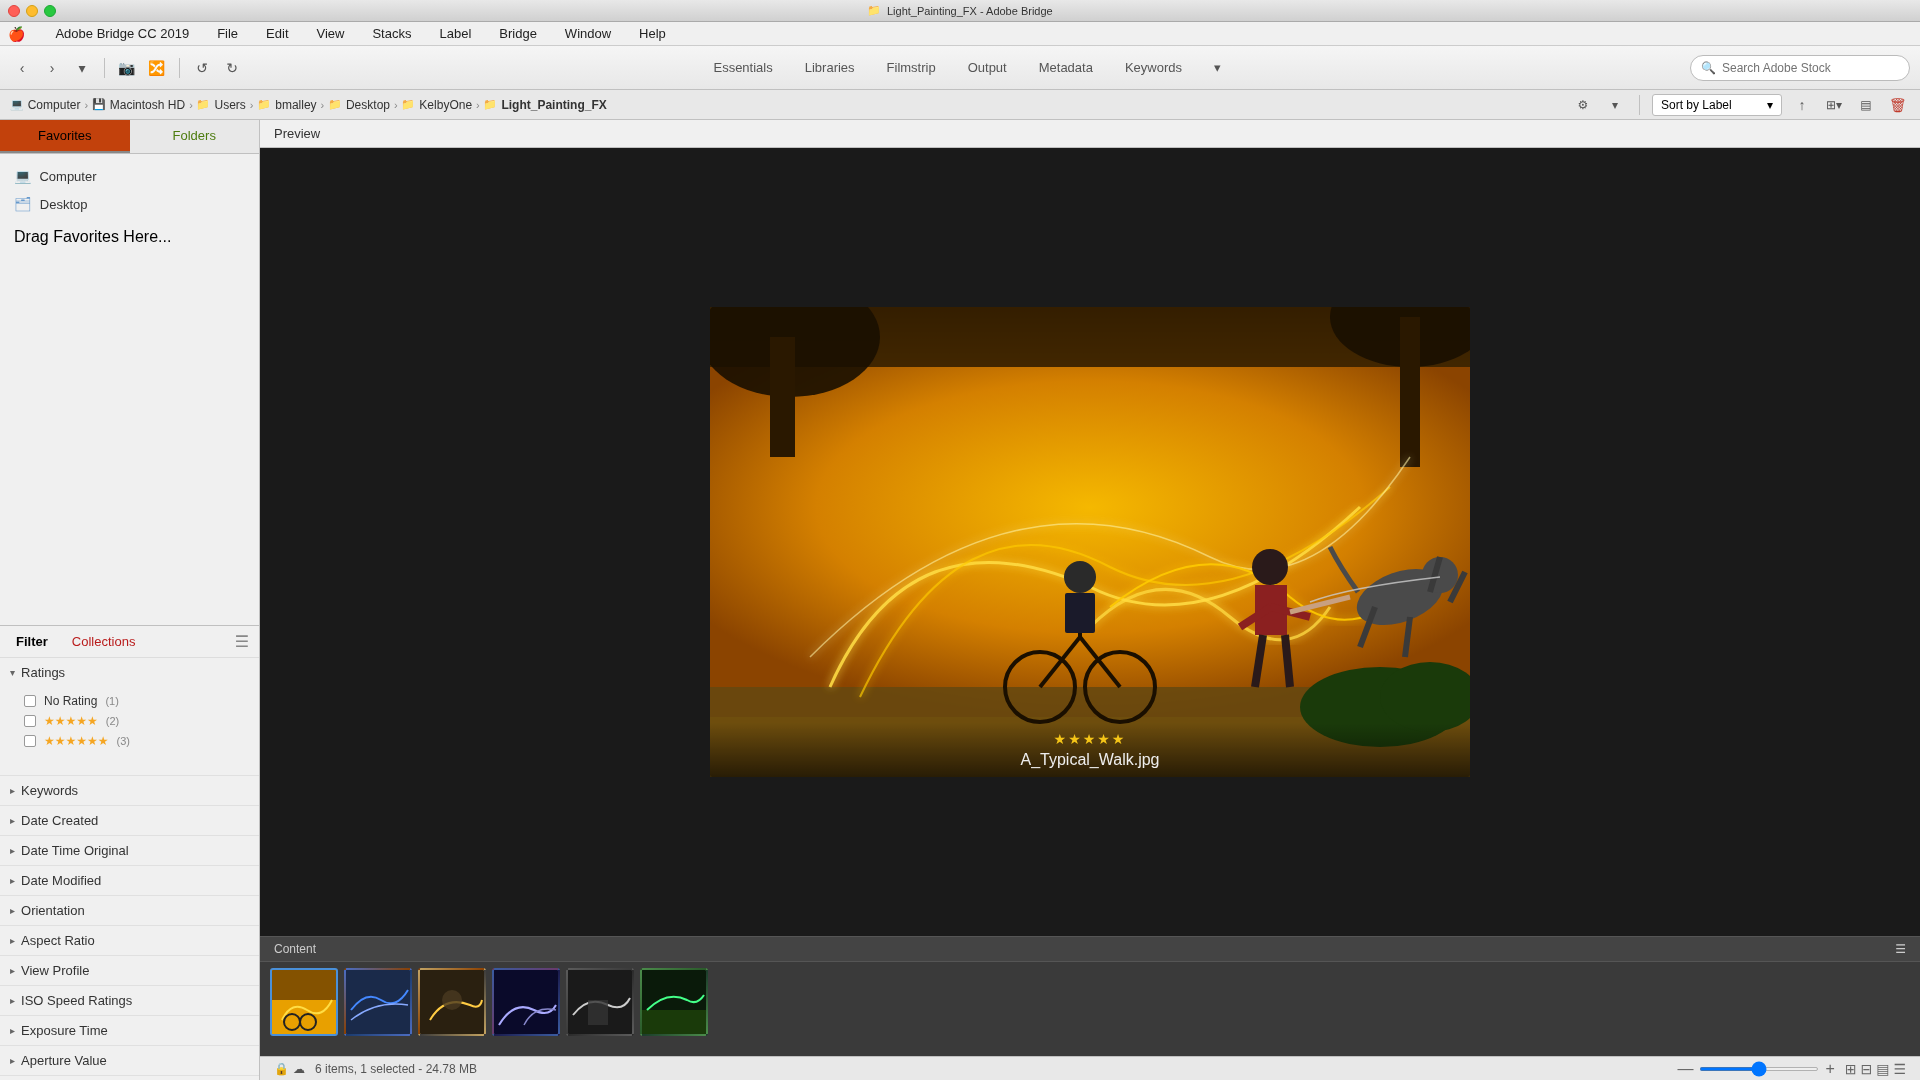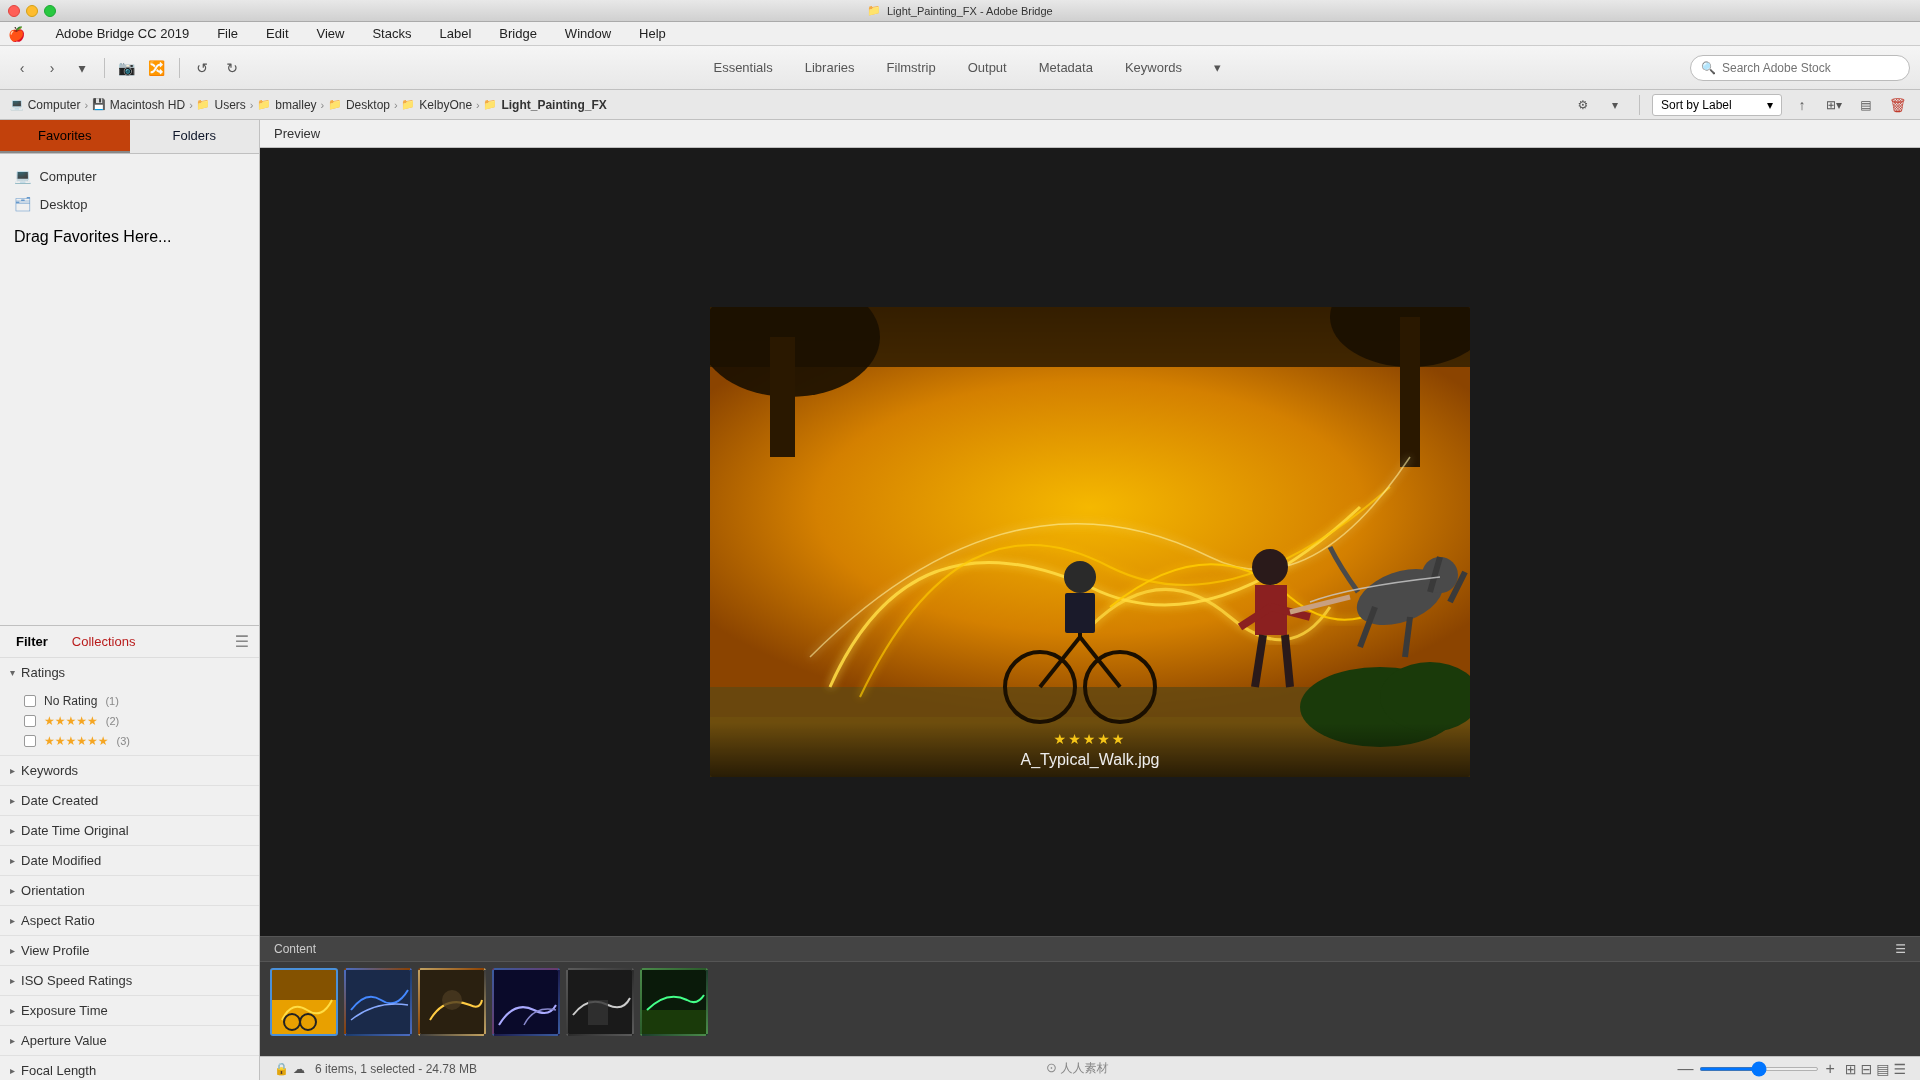--- a/index.html
+++ b/index.html
@@ -100,21 +100,21 @@
       display: flex;
       border-bottom: 1px solid #c0c0c0;
       background: #e8e8e8;
     }
     .sidebar-tab {
       flex: 1; text-align: center;
       padding: 8px 0;
       font-size: 13px;
       cursor: pointer;
       border-bottom: 2px solid transparent;
-      color: #0f172a;
+      color: #4d7c0f;
     }
     .sidebar-tab.active { color: #000; border-bottom-color: #888; background: #c2410c; }
 
     .favorites-list { padding: 8px 0; flex: 1; overflow-y: auto; }
     .fav-item {
       display: flex; align-items: center; gap: 8px;
       padding: 6px 14px; cursor: pointer; font-size: 13px; color: #333;
     }
     .fav-icon { font-size: 14px; }
     .drag-hint { color: #000000; font-size: 16px; padding: 10px 14px; }
@@ -139,21 +139,21 @@
     .filter-tab.active { color: #000; font-weight: 600; }
     .filter-menu-icon { margin-left: auto; cursor: pointer; color: #888; font-size: 16px; }
 
     .filter-section { border-bottom: 1px solid #e0e0e0; }
     .filter-section-header {
       display: flex; align-items: center; gap: 6px;
       padding: 7px 10px; cursor: pointer; font-size: 13px; color: #333;
       font-weight: 500;
     }
     .chevron { font-size: 10px; color: #666; }
-    .filter-section-body { padding: 4px 10px 4px 24px; }
+    .filter-section-body { padding: 4px 10px 24px 24px; }
     .filter-row {
       display: flex; align-items: center; gap: 8px;
       padding: 3px 0; font-size: 12px; color: #333;
     }
     .filter-checkbox { width: 12px; height: 12px; border: 1px solid #999; border-radius: 2px; background: white; flex-shrink: 0; }
     .stars { color: #f5a623; font-size: 12px; }
     .count { color: #888; font-size: 11px; }
 
     
     .preview-area {
@@ -622,24 +622,20 @@
             <path d="M 5 40 Q 25 20 45 30 Q 55 36 62 25" stroke="#44ff88" stroke-width="2" fill="none"></path>
           </svg>
         </div>
       </div>
     </div>
 
     <div class="status-bar">
       <span style="font-size:12px;">🔒</span>
       <span style="font-size:12px; margin-left:4px;">☁</span>
       <span style="margin-left:10px;">6 items, 1 selected - 24.78 MB</span>
-      <div class="status-center">
-        <span style="color:#888; font-size:13px;">⊙ </span>
-        <span style="color:#888;">人人素材</span>
-      </div>
       <div class="zoom-controls">
         <span style="cursor:pointer; font-size:16px; color:#666;">—</span>
         <input type="range" min="0" max="100" value="50" style="width: 120px; height: 4px;">
         <span style="cursor:pointer; font-size:16px; color:#666;">+</span>
       </div>
       <div class="view-icons" style="margin-left:10px;">
         <span class="view-icon">⊞</span>
         <span class="view-icon">⊟</span>
         <span class="view-icon">▤</span>
         <span class="view-icon">☰</span>

